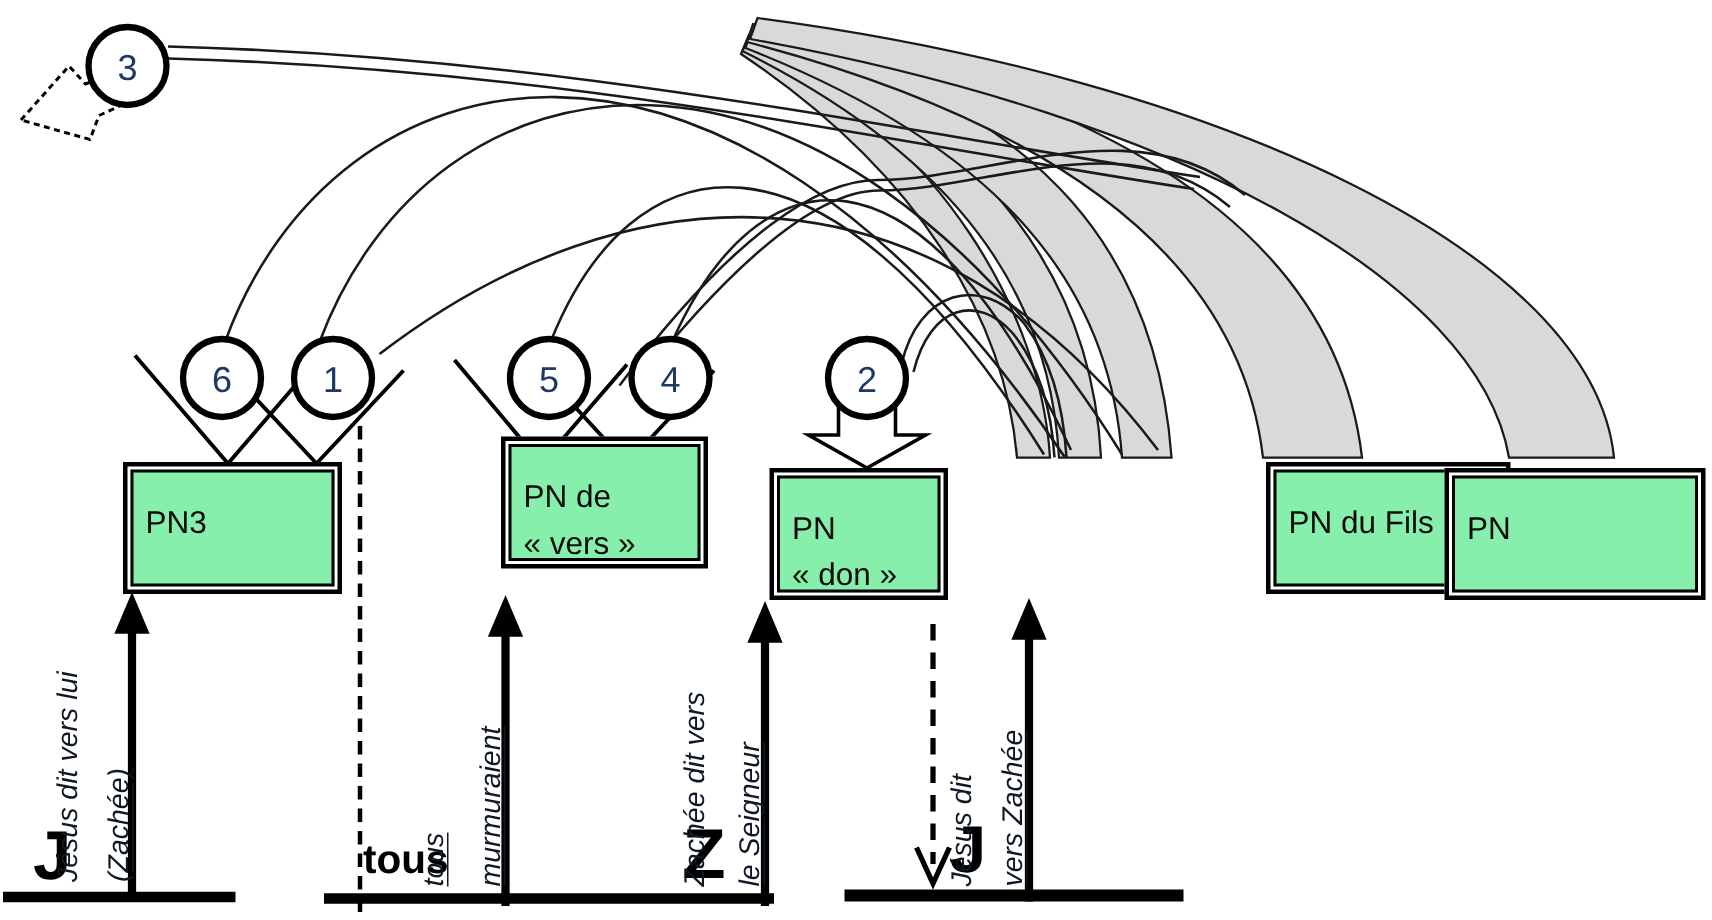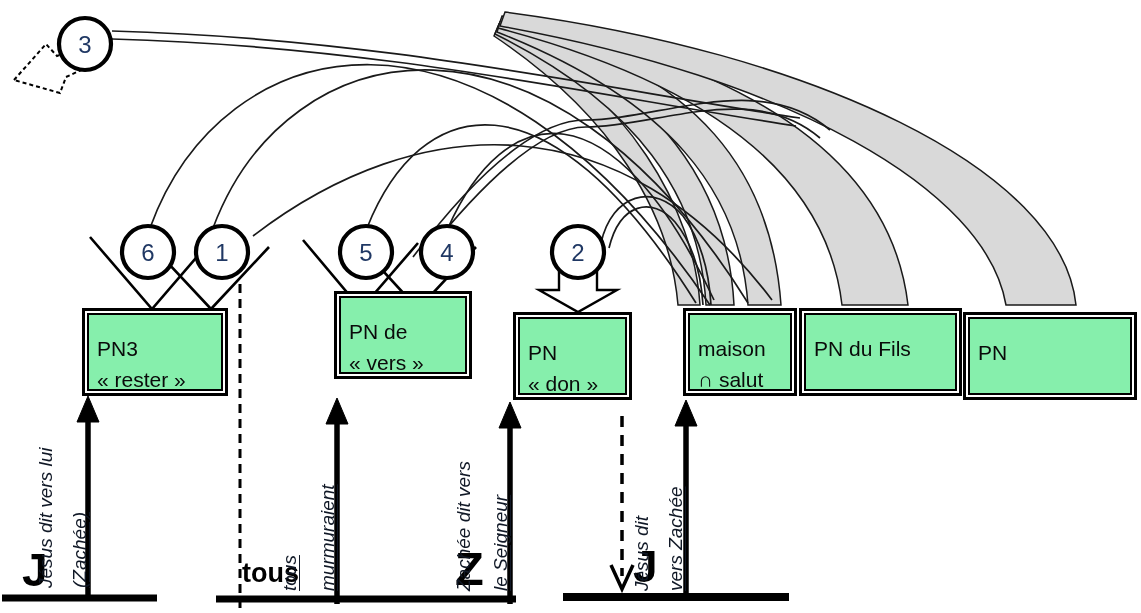--- a/index.html
+++ b/index.html
@@ -99,42 +99,35 @@
       <text class="circnum" x="222" y="261">1</text>
       <text class="circnum" x="366" y="261">5</text>
       <text class="circnum" x="447" y="261">4</text>
       <text class="circnum" x="578" y="261">2</text>
     </g>
   </svg>
 
   <div class="dbox" style="left:82px;top:308px;width:146px;height:88px;">
     <div class="dbox-inner">
       <div>PN3</div>
-      <div>« rester »</div>
     </div>
   </div>
   <div class="dbox" style="left:334px;top:291px;width:138px;height:88px;">
     <div class="dbox-inner">
       <div>PN de</div>
       <div>« vers »</div>
     </div>
   </div>
   <div class="dbox" style="left:513px;top:312px;width:119px;height:88px;">
     <div class="dbox-inner">
       <div>PN</div>
       <div>« don »</div>
     </div>
   </div>
-  <div class="dbox" style="left:683px;top:308px;width:114px;height:88px;">
-    <div class="dbox-inner">
-      <div>maison</div>
-      <div>∩ salut</div>
-    </div>
-  </div>
-  <div class="dbox" style="left:799px;top:308px;width:163px;height:88px;">
+  <div class="dbox" style="left:844px;top:308px;width:163px;height:88px;">
     <div class="dbox-inner">
       <div>PN du Fils</div>
     </div>
   </div>
   <div class="dbox" style="left:963px;top:312px;width:174px;height:88px;">
     <div class="dbox-inner">
       <div>PN</div>
     </div>
   </div>
 

